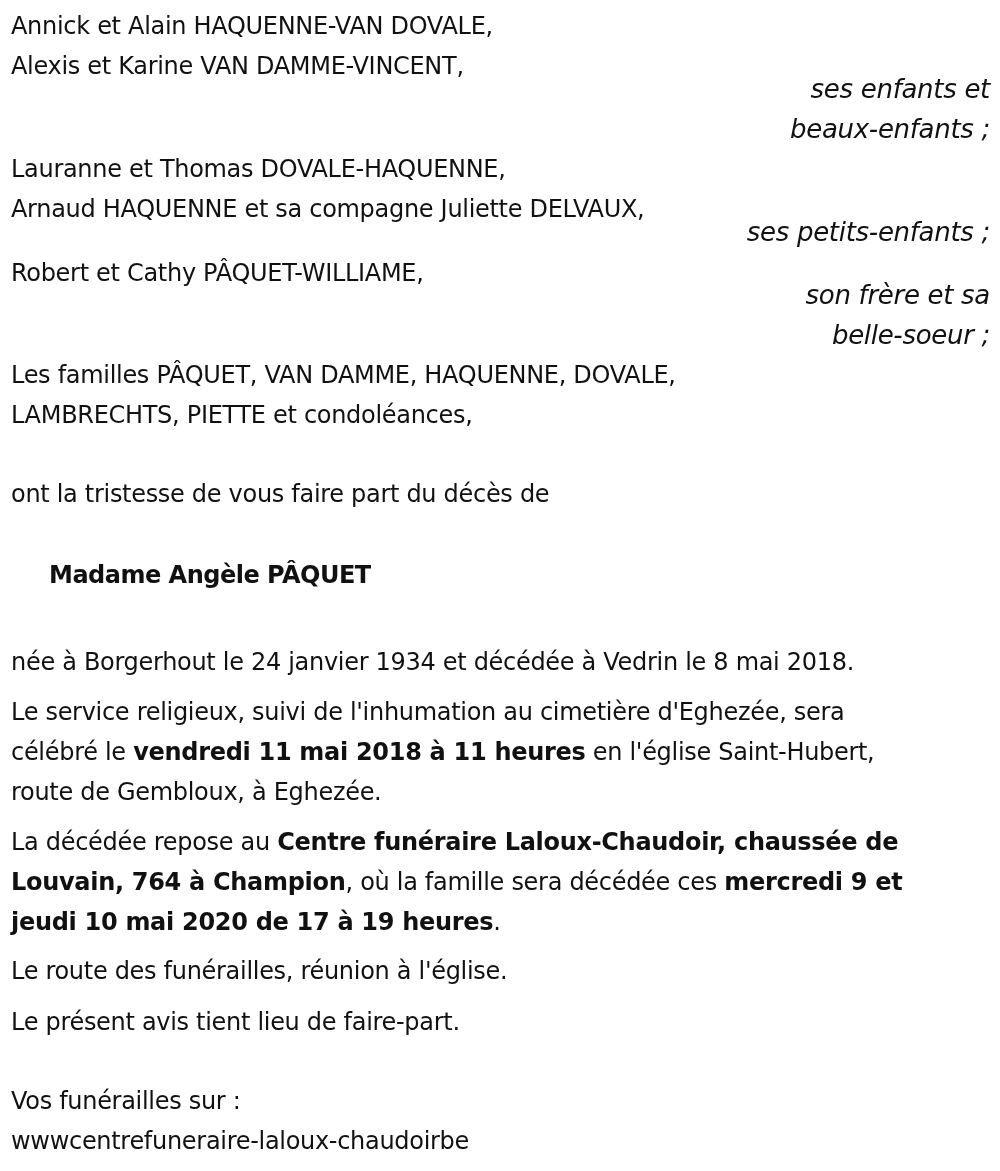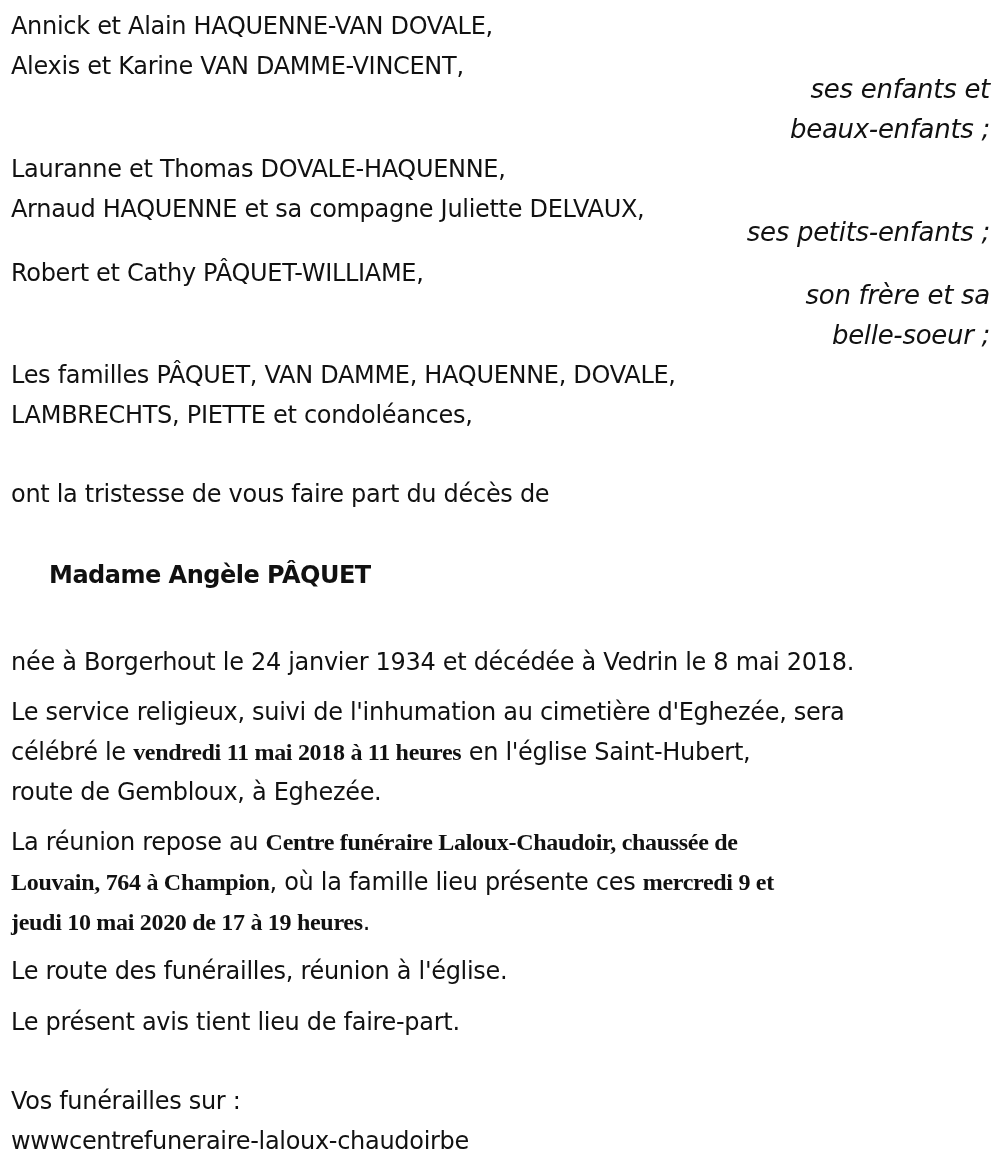--- a/index.html
+++ b/index.html
@@ -6,21 +6,21 @@
   body {
     width: 1000px; height: 1171px; overflow: hidden;
     font-family: "DejaVu Sans", sans-serif;
     color: #111111;
     font-size: 24px;
     letter-spacing: -0.3px;
   }
   .line { position: absolute; left: 11px; white-space: nowrap; line-height: 40px; height: 40px; }
   .right { position: absolute; right: 10px; white-space: nowrap; font-style: italic; text-align: right; line-height: 40px; font-size: 26px; }
   .title { position: absolute; left: 11px; font-weight: bold; font-size: 24px; line-height: 50px; white-space: nowrap; letter-spacing: -0.5px; margin-left: 38px; }
-  b { font-weight: bold; font-family: Liberation Serif, serif; }
+  b { font-weight: bold; }
 </style>
 </head>
 <body>
 
 <div>
   <div class="line" style="top:6px">Annick et Alain HAQUENNE-VAN DOVALE,</div>
   <div class="line" style="top:46px">Alexis et Karine VAN DAMME-VINCENT,</div>
   <div class="right" style="top:69px">ses enfants et</div>
   <div class="right" style="top:109px">beaux-enfants ;</div>
 
@@ -38,22 +38,22 @@
   <div class="line" style="top:474px">ont la tristesse de vous faire part du décès de</div>
 
   <div class="title" style="top:550px">Madame Angèle PÂQUET</div>
 
   <div class="line" style="top:642px">née à Borgerhout le 24 janvier 1934 et décédée à Vedrin le 8 mai 2018.</div>
 
   <div class="line" style="top:692px">Le service religieux, suivi de l'inhumation au cimetière d'Eghezée, sera</div>
   <div class="line" style="top:732px"><span>célébré le </span><b>vendredi 11 mai 2018 à 11 heures</b><span> en l'église Saint-Hubert,</span></div>
   <div class="line" style="top:772px">route de Gembloux, à Eghezée.</div>
 
-  <div class="line" style="top:822px"><span>La réunion repose au </span><b>Centre funéraire Laloux-Chaudoir, chaussée de</b></div>
-  <div class="line" style="top:862px"><b>Louvain, 764 à Champion</b><span>, où la famille lieu présente ces </span><b>mercredi 9 et</b></div>
+  <div class="line" style="top:822px"><span>La décédée repose au </span><b>Centre funéraire Laloux-Chaudoir, chaussée de</b></div>
+  <div class="line" style="top:862px"><b>Louvain, 764 à Champion</b><span>, où la famille sera décédée ces </span><b>mercredi 9 et</b></div>
   <div class="line" style="top:902px"><b>jeudi 10 mai 2020 de 17 à 19 heures</b><span>.</span></div>
 
   <div class="line" style="top:951px">Le route des funérailles, réunion à l'église.</div>
   <div class="line" style="top:1002px">Le présent avis tient lieu de faire-part.</div>
 
   <div class="line" style="top:1081px">Vos funérailles sur :</div>
   <div class="line" style="top:1121px">wwwcentrefuneraire-laloux-chaudoirbe</div>
 </div>
 
 </body></html>

